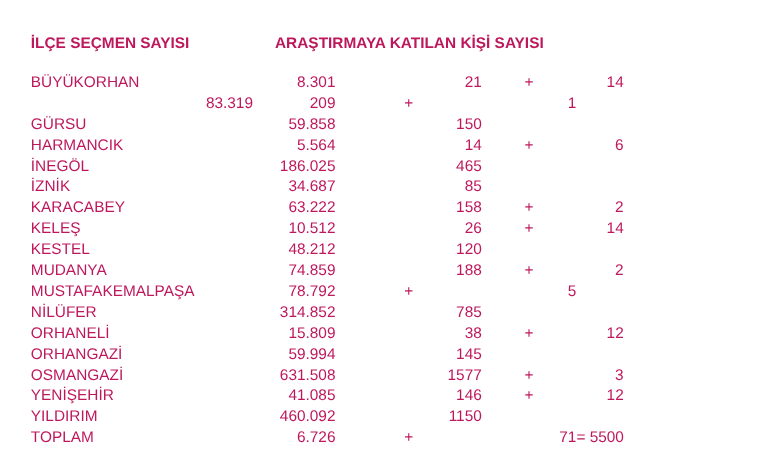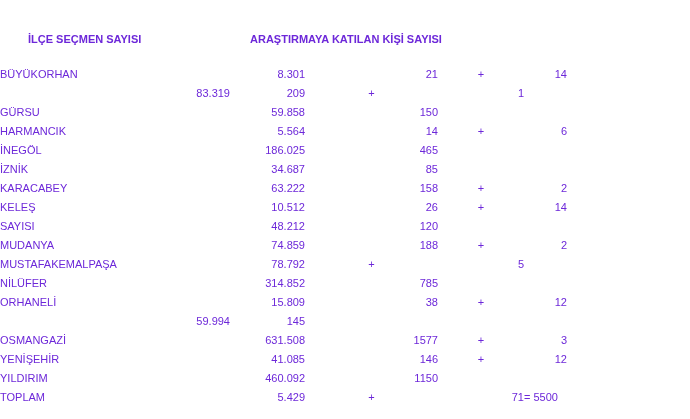--- a/index.html
+++ b/index.html
@@ -6,22 +6,22 @@
     margin: 0;
     padding: 0;
     background: #ffffff;
   }
   .sheet {
     position: relative;
     width: 690px;
     height: 417px;
     background: #ffffff;
     font-family: "Liberation Sans", sans-serif;
-    font-size: 11px;
-    color: #6d28d9;
+    font-size: 14px;
+    color: #be185d;
     overflow: hidden;
   }
   .header-row {
     position: absolute;
     top: 30px;
     left: 0;
     width: 690px;
     height: 19px;
     line-height: 19px;
     font-weight: bold;
@@ -50,21 +50,21 @@
     height: 19px;
     line-height: 19px;
   }
   .row.total {
     font-weight: normal;
   }
   .cell {
     white-space: nowrap;
     overflow: visible;
   }
-  .c-name   { text-align: left; }
+  .c-name   { text-align: left; padding-left: 28px; }
   .c-num    { text-align: right; }
   .c-plus   { text-align: center; }
   .c-eq     { text-align: left; padding-right: 20px; }
 </style>
 </head>
 <body>
 
 <div class="sheet">
   <div class="header-row">
     <span class="h1">İLÇE SEÇMEN SAYISI</span>
@@ -128,21 +128,21 @@
       </div>
       <div class="row">
         <div class="cell c-name">KELEŞ</div>
         <div class="cell c-num c-voters">10.512</div>
         <div class="cell c-num c-participants">26</div>
         <div class="cell c-plus">+</div>
         <div class="cell c-num c-extra">14</div>
         <div class="cell c-eq"></div>
       </div>
       <div class="row">
-        <div class="cell c-name">SAYISI</div>
+        <div class="cell c-name">KESTEL</div>
         <div class="cell c-num c-voters">48.212</div>
         <div class="cell c-num c-participants">120</div>
         <div class="cell c-plus"></div>
         <div class="cell c-num c-extra"></div>
         <div class="cell c-eq"></div>
       </div>
       <div class="row">
         <div class="cell c-name">MUDANYA</div>
         <div class="cell c-num c-voters">74.859</div>
         <div class="cell c-num c-participants">188</div>
@@ -167,20 +167,21 @@
       </div>
       <div class="row">
         <div class="cell c-name">ORHANELİ</div>
         <div class="cell c-num c-voters">15.809</div>
         <div class="cell c-num c-participants">38</div>
         <div class="cell c-plus">+</div>
         <div class="cell c-num c-extra">12</div>
         <div class="cell c-eq"></div>
       </div>
       <div class="row">
+        <div class="cell c-name">ORHANGAZİ</div>
         <div class="cell c-num c-voters">59.994</div>
         <div class="cell c-num c-participants">145</div>
         <div class="cell c-plus"></div>
         <div class="cell c-num c-extra"></div>
         <div class="cell c-eq"></div>
       </div>
       <div class="row">
         <div class="cell c-name">OSMANGAZİ</div>
         <div class="cell c-num c-voters">631.508</div>
         <div class="cell c-num c-participants">1577</div>
@@ -199,19 +200,19 @@
       <div class="row">
         <div class="cell c-name">YILDIRIM</div>
         <div class="cell c-num c-voters">460.092</div>
         <div class="cell c-num c-participants">1150</div>
         <div class="cell c-plus"></div>
         <div class="cell c-num c-extra"></div>
         <div class="cell c-eq"></div>
       </div>
       <div class="row total">
         <div class="cell c-name">TOPLAM</div>
-        <div class="cell c-num c-participants">5.429</div>
+        <div class="cell c-num c-participants">6.726</div>
         <div class="cell c-plus">+</div>
         <div class="cell c-num c-extra">71</div>
         <div class="cell c-eq">= 5500</div>
       </div>
     </div>
 </div>
 
 </body></html>

